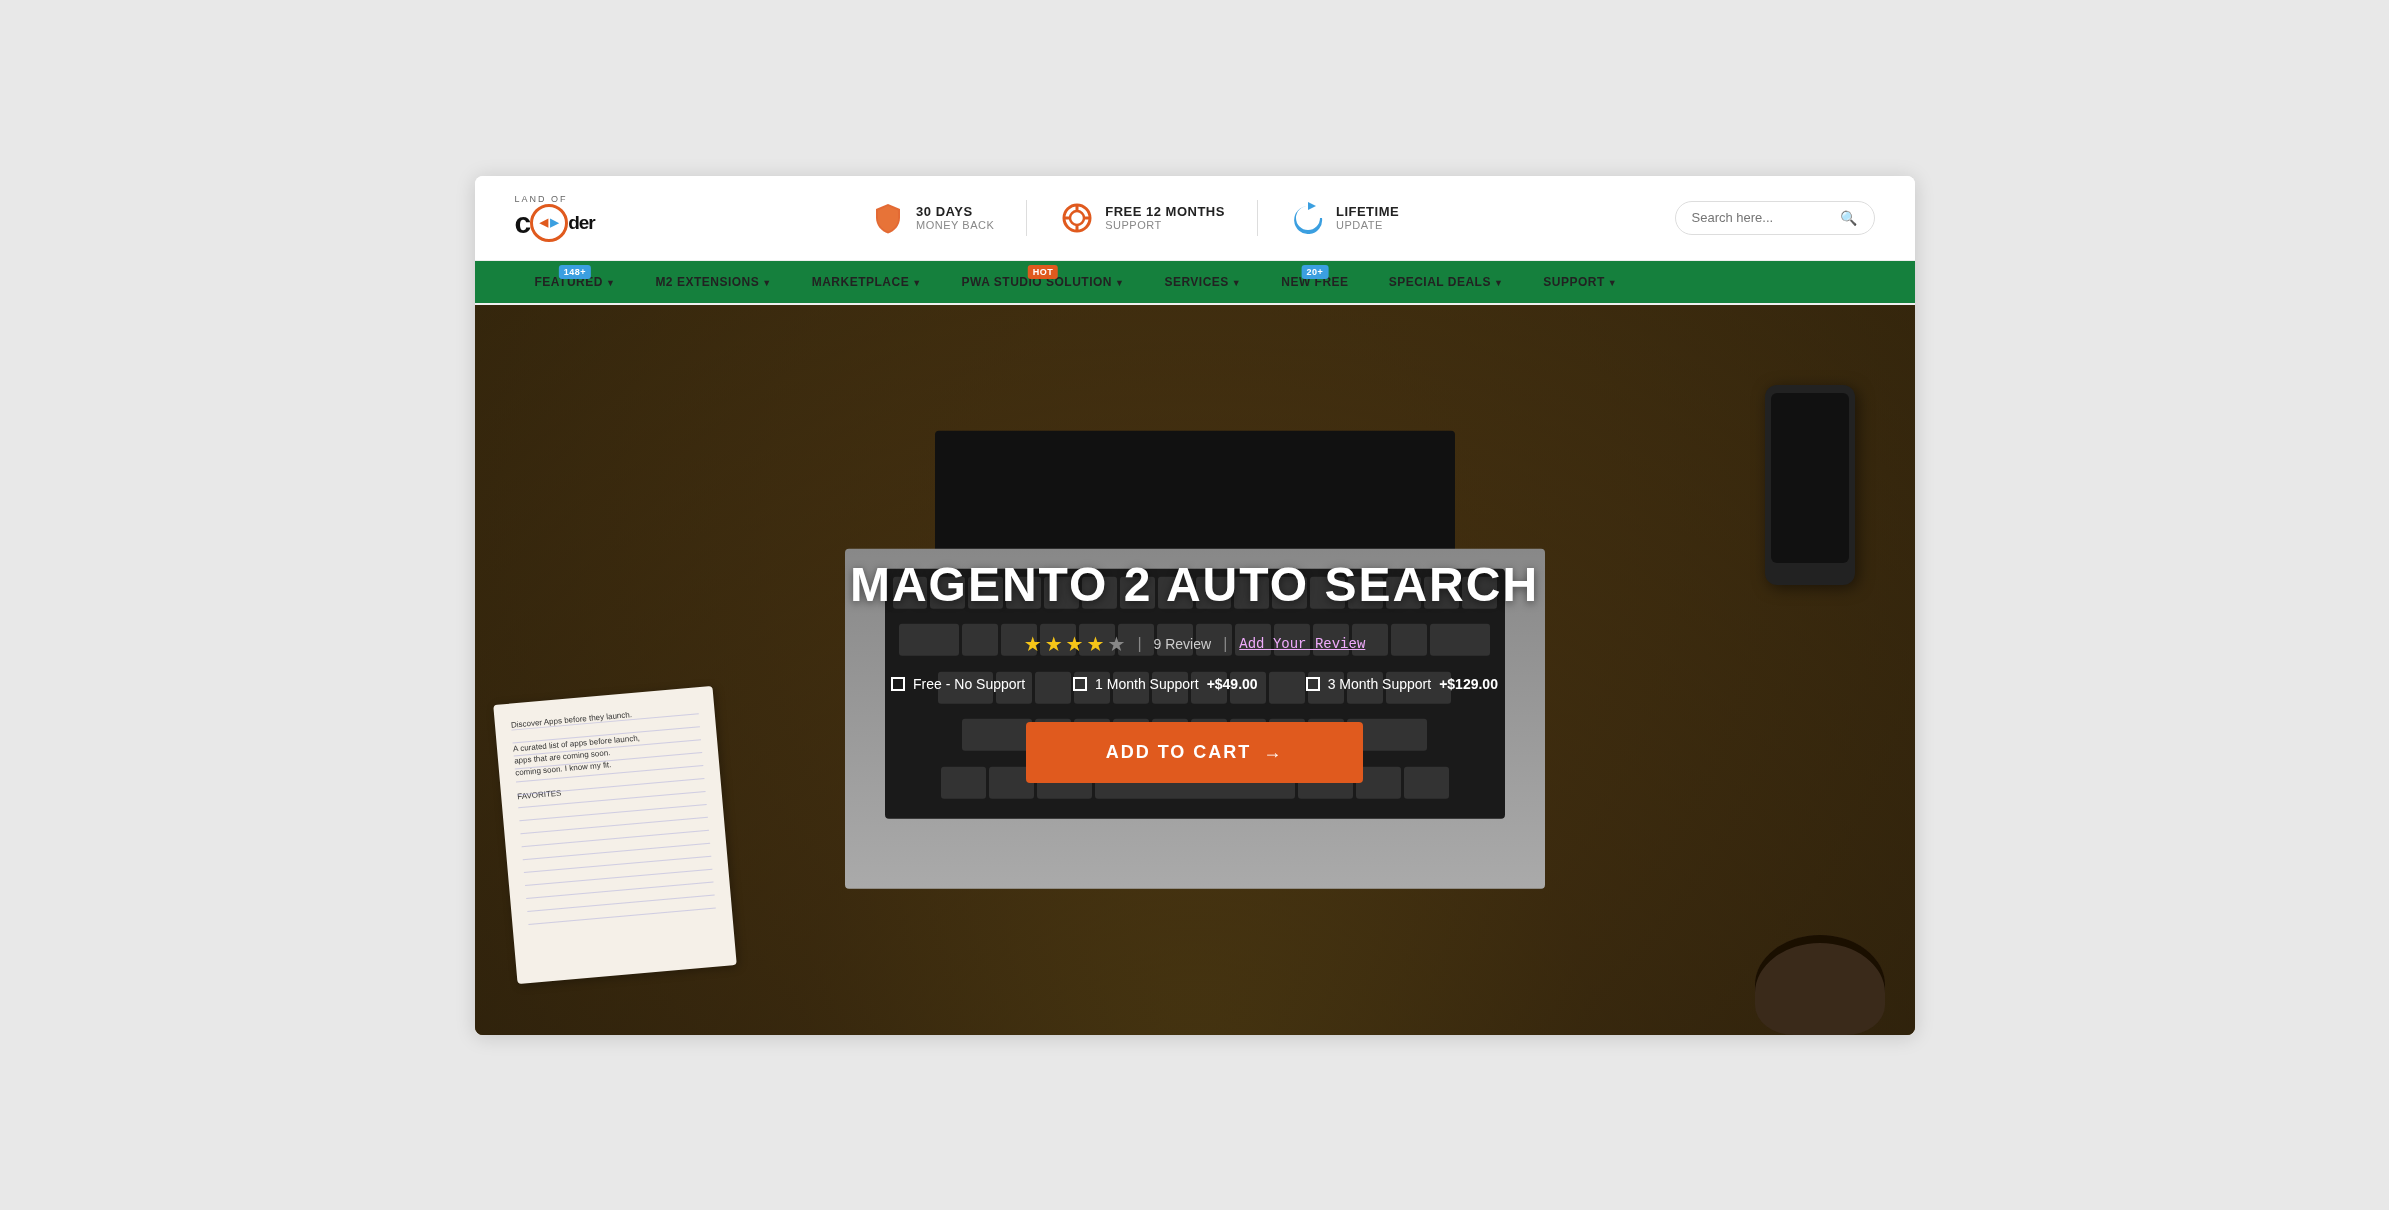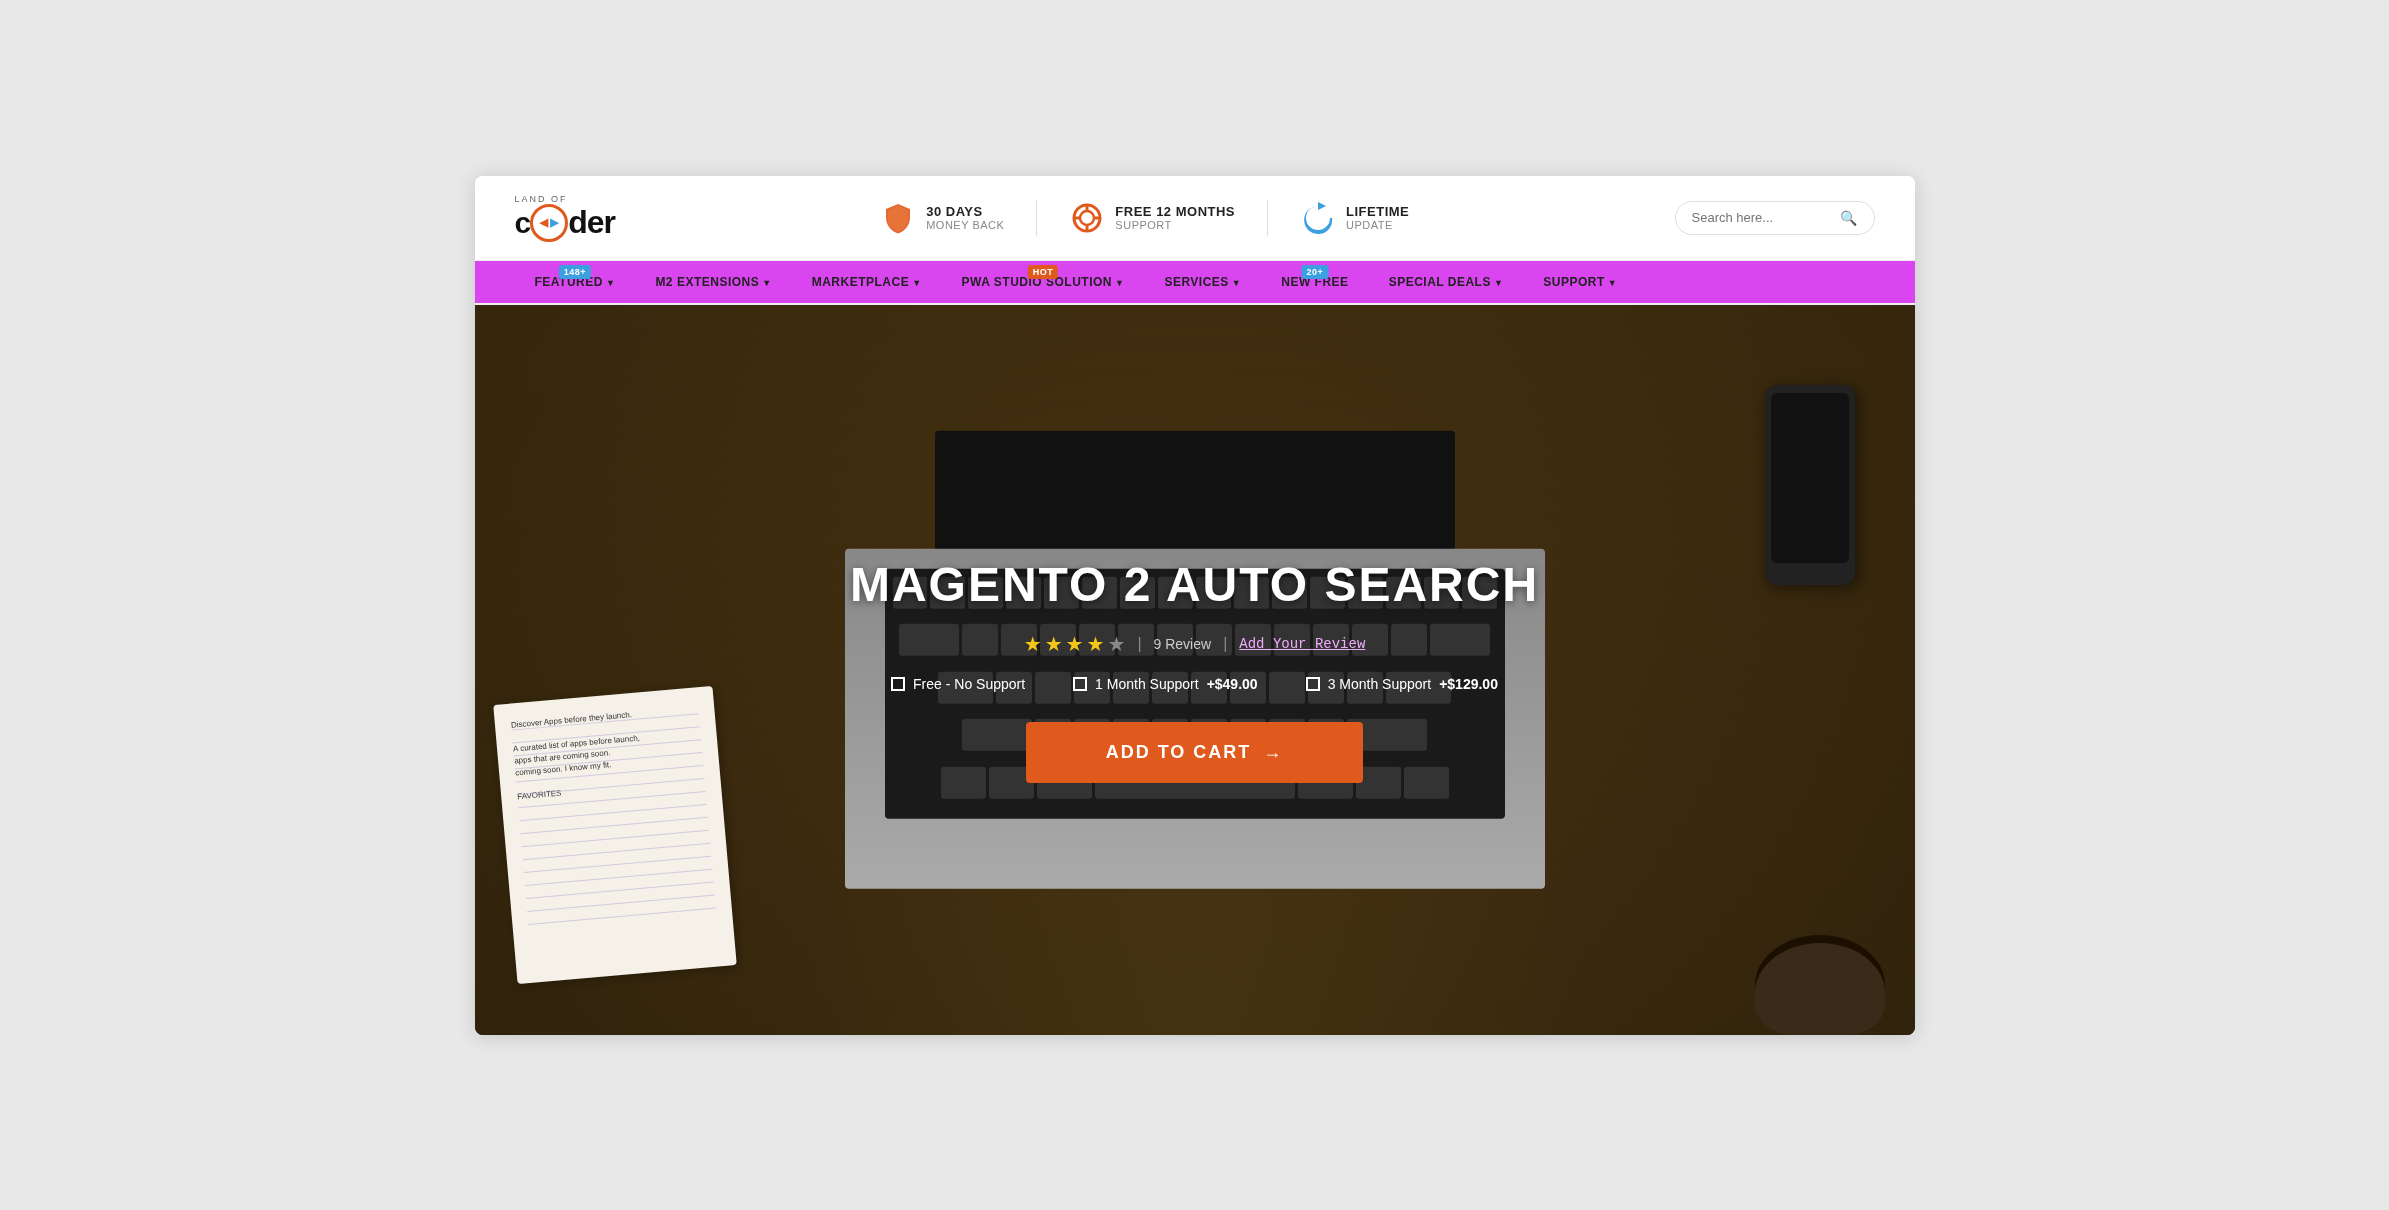--- a/index.html
+++ b/index.html
@@ -107,21 +107,21 @@
       background: transparent;
     }
     .search-icon-btn {
       color: #3b9fe0;
       cursor: pointer;
       font-size: 14px;
     }
 
     
     .nav {
-      background: #d946ef;
+      background: #15803d;
       border-bottom: 2px solid #f0f0f0;
       padding: 0 40px;
       display: flex;
       align-items: center;
       gap: 0;
     }
     .nav-item {
       position: relative;
       padding: 14px 20px;
       font-size: 12px;
@@ -397,21 +397,21 @@
       <div style="display:flex;flex-direction:column;align-items:flex-start;">
         <span style="font-size:9px;color:#666;letter-spacing:2px;font-weight:400;">LAND OF</span>
         <div style="display:flex;align-items:center;">
           <span style="font-size:30px;font-weight:900;color:#111;letter-spacing:-1px;">c</span>
           <div class="logo-circle-outer">
             <div class="logo-arrows">
               <span class="arrow-left">◀</span>
               <span class="arrow-right">▶</span>
             </div>
           </div>
-          <span style="font-size:32px;font-weight:900;color:#111;letter-spacing:-1px;">der</span>
+          <span style="font-size:19px;font-weight:900;color:#111;letter-spacing:-1px;">der</span>
         </div>
       </div>
     </div>
 
     <div class="header-badges">
 
       <div class="header-badge">
         <div class="badge-icon shield-icon">
           <svg viewBox="0 0 32 32" fill="none" xmlns="http://www.w3.org/2000/svg">
             <path d="M16 2L4 7v9c0 7 5.4 13.5 12 15.5C22.6 29.5 28 23 28 16V7L16 2z" fill="#e05a1e" opacity="0.9"></path>

